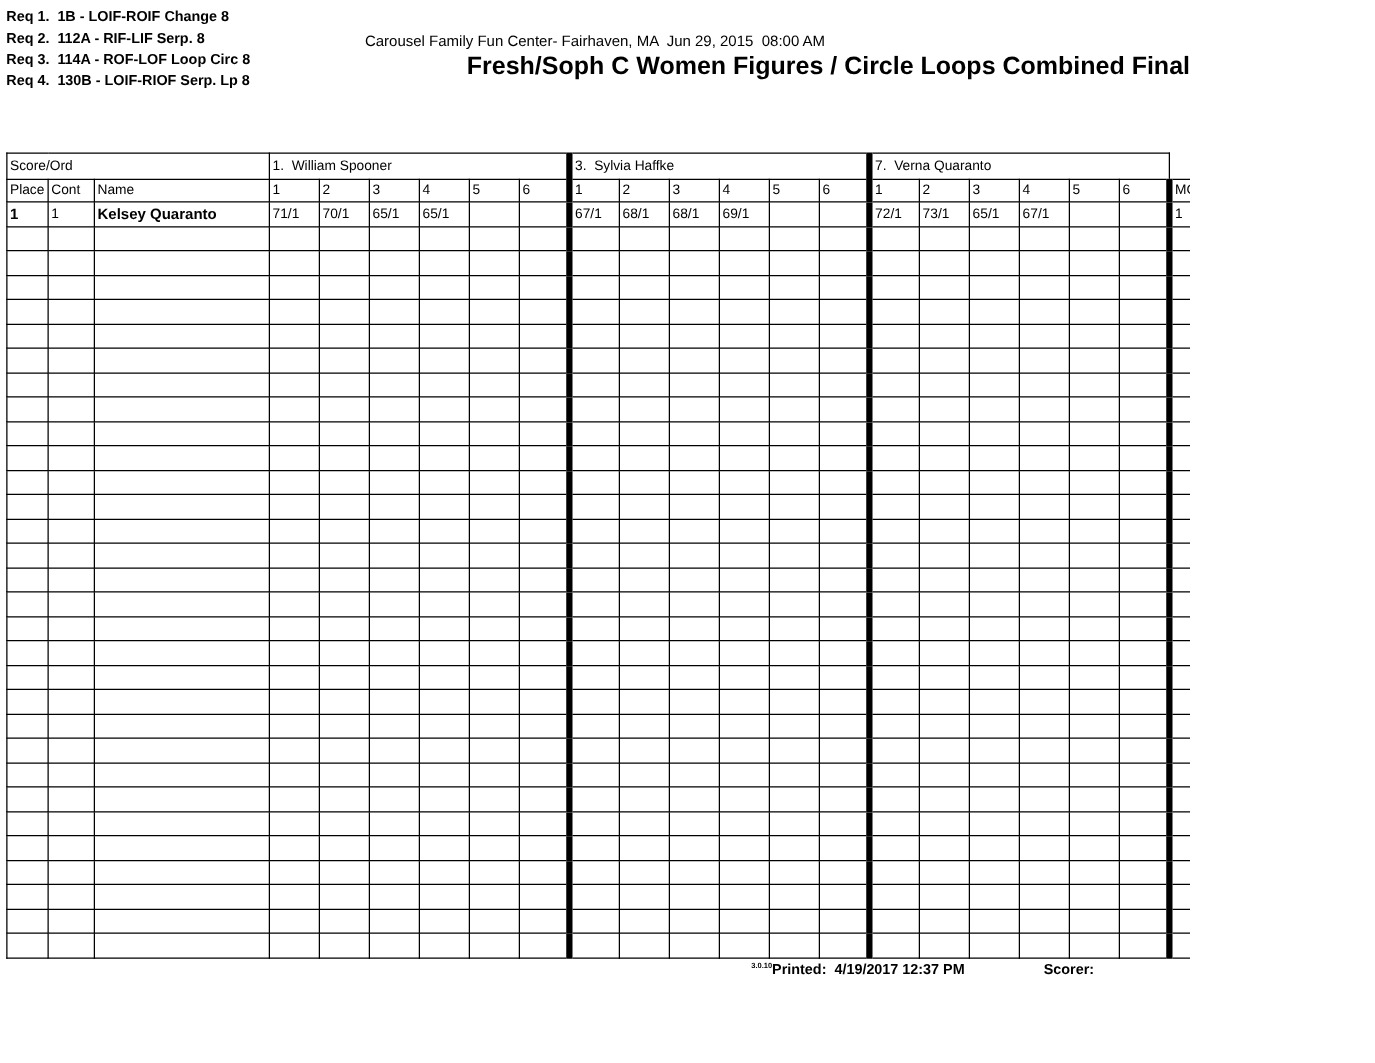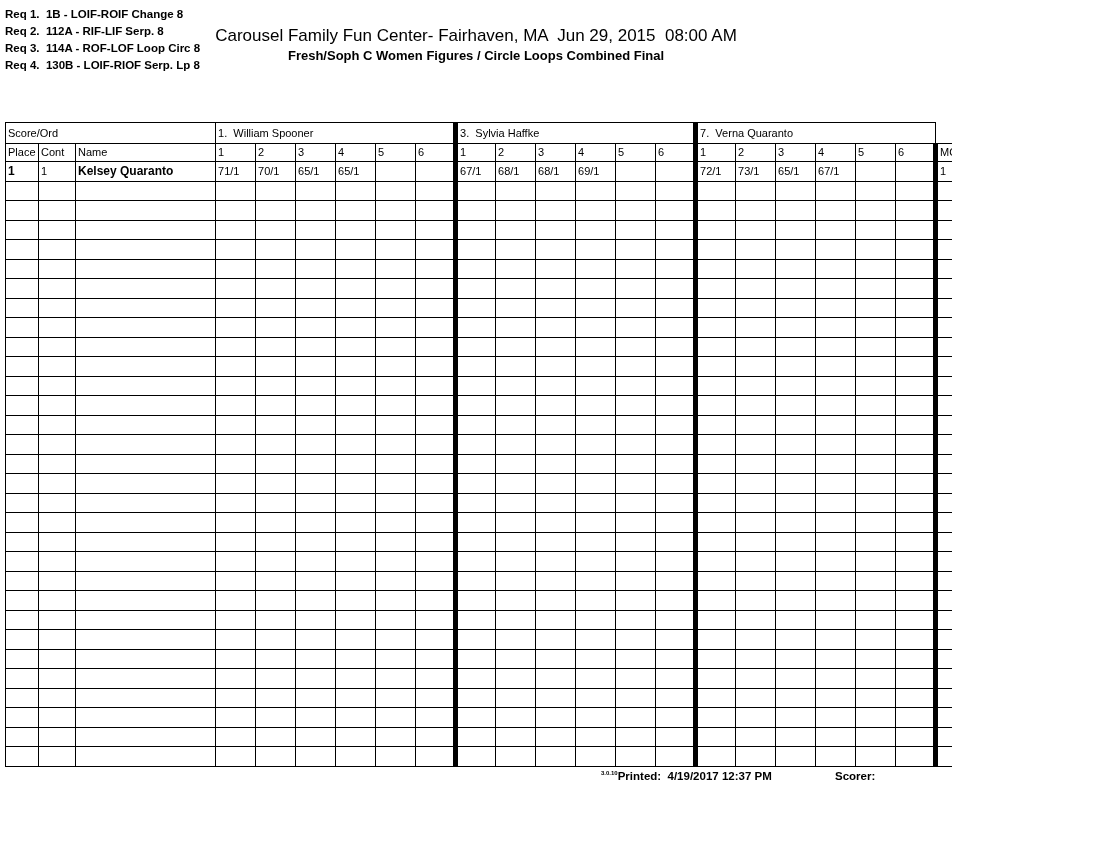--- a/index.html
+++ b/index.html
@@ -24,22 +24,22 @@
   .req-block div { white-space: pre; }
   .titles {
     position: absolute;
     left: 0;
     top: 24px;
     width: 100%;
     text-align: center;
     z-index: 2;
   }
   .title-main { font-size: 17px; font-weight: bold; white-space: pre; }
-  .venue { font-size: 17px; margin-top: 2px; white-space: pre; }
-  .event-title { font-size: 13px; font-weight: bold; margin-top: 2px; white-space: pre; }
+  .venue { font-size: 12px; margin-top: 2px; white-space: pre; }
+  .event-title { font-size: 20px; font-weight: bold; margin-top: 2px; white-space: pre; text-align: right; }
   .report-type { font-size: 15.5px; margin-top: 4px; white-space: pre; }
   .event-number {
     position: absolute;
     left: 978px;
     top: 22px;
     font-weight: normal;
     font-size: 16px;
     z-index: 2;
     margin-top: 20px;
   }

